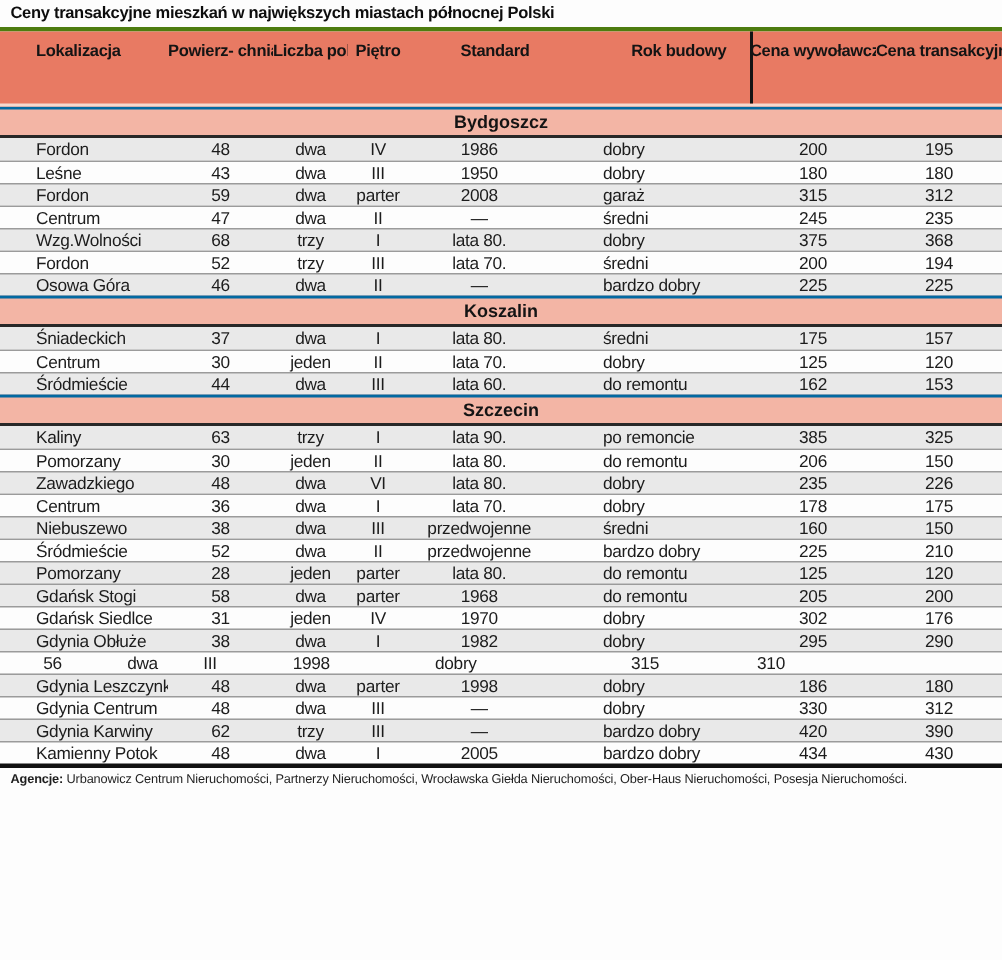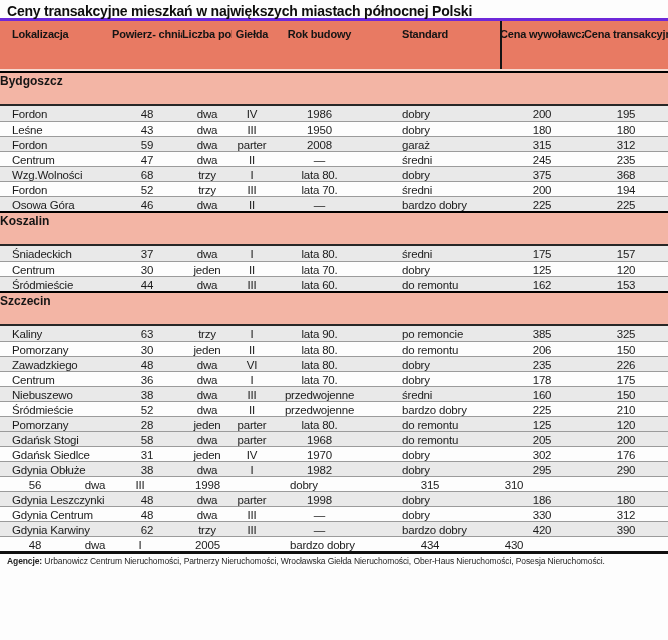--- a/index.html
+++ b/index.html
@@ -1,47 +1,47 @@
 <!DOCTYPE html>
 <html><head>
 <meta charset="utf-8">
 <style>
   html,body{margin:0;padding:0;background:#fff;}
   .sheet{
     width:668px;height:640px;background:#fdfdfd;overflow:hidden;
     font-family:"Liberation Sans",sans-serif;color:#1c1c1c;position:relative;
   }
   .title{
-    height:15px;padding:3px 0 0 7px;font-weight:bold;font-size:14px;
-    letter-spacing:-0.2px;color:#0d0d0d;border-bottom:3px solid #6d28d9;
+    height:15px;padding:3px 0 0 7px;font-weight:bold;font-size:11px;
+    letter-spacing:-0.2px;color:#0d0d0d;border-bottom:3px solid #4d7c0f;
     white-space:nowrap;
   }
   .thead{
     height:50px;background:var(--header-bg);display:flex;position:relative;
     border-bottom:2px solid #f6d9cf;box-sizing:border-box;
   }
   .th{
     font-weight:bold;font-size:11px;line-height:12.5px;padding-top:7px;
     white-space:pre-line;color:#141414;box-sizing:border-box;letter-spacing:-0.2px;
   }
   .thead-divider{position:absolute;left:500px;top:0;width:2px;height:48px;background:#141414;}
   .section-band{
-    height:35px;background:var(--band-bg);box-sizing:border-box;
-    border-top:2px solid #000000;border-bottom:2px solid #282828;
-    font-weight:bold;font-size:12px;line-height:16px;color:#141414;
+    height:21px;background:var(--band-bg);box-sizing:border-box;
+    border-top:2px solid #0369a1;border-bottom:2px solid #282828;
+    text-align:center;font-weight:bold;font-size:12px;line-height:16px;color:#141414;
   }
   .row{
     height:15px;display:flex;box-sizing:border-box;background:var(--row-bg);
     border-top:1px solid #9b9b9b;font-size:11.5px;line-height:17.5px;
     letter-spacing:-0.2px;color:#1c1c1c;
   }
   .section-band + .row{border-top:none;}
   .row.alt{background:var(--row-alt-bg);}
   .c{box-sizing:border-box;overflow:hidden;white-space:nowrap;}
-  .c0{width:112px;text-align:left;padding-left:12px;}
+  .c0{width:112px;text-align:left;padding-left:24px;}
   .c1{width:70px;text-align:center;}
   .c2{width:50px;text-align:center;}
   .c3{width:40px;text-align:center;}
   .c4{width:95px;text-align:center;}
   .c5{width:133px;text-align:left;padding-left:35px;}
   .c6{width:84px;text-align:center;}
   .c7{width:84px;text-align:center;}
   .footer{
     border-top:3px solid #101010;height:10px;padding:2px 0 0 7px;
     font-size:8.5px;letter-spacing:-0.1px;color:#1e1e1e;white-space:nowrap;
@@ -56,24 +56,24 @@
 
   <div id="price-table">
     <div class="thead" id="table-header-row">
       <div class="thead-divider"></div>
     <div class="th c c0">Lokalizacja</div>
         <div class="th c c1">Powierz-
 chnia
 w mkw.</div>
         <div class="th c c2">Liczba
 pokoi</div>
-        <div class="th c c3">Giełda</div>
+        <div class="th c c3">Piętro</div>
+        <div class="th c c5">Standard</div>
         <div class="th c c4">Rok
 budowy</div>
-        <div class="th c c5">Standard</div>
         <div class="th c c6">Cena
 wywoławcza
 w tys. zł</div>
         <div class="th c c7">Cena
 transakcyjna
 w tys. zł</div>
       </div>
     <div id="table-body">
         <div class="section-band">Bydgoszcz</div>
         <div class="row alt">
@@ -311,20 +311,21 @@
           <div class="c c0">Gdynia Karwiny</div>
           <div class="c c1">62</div>
           <div class="c c2">trzy</div>
           <div class="c c3">III</div>
           <div class="c c4">—</div>
           <div class="c c5">bardzo dobry</div>
           <div class="c c6">420</div>
           <div class="c c7">390</div>
         </div>
         <div class="row">
+          <div class="c c0">Kamienny Potok</div>
           <div class="c c1">48</div>
           <div class="c c2">dwa</div>
           <div class="c c3">I</div>
           <div class="c c4">2005</div>
           <div class="c c5">bardzo dobry</div>
           <div class="c c6">434</div>
           <div class="c c7">430</div>
         </div>
       </div>
   </div>

